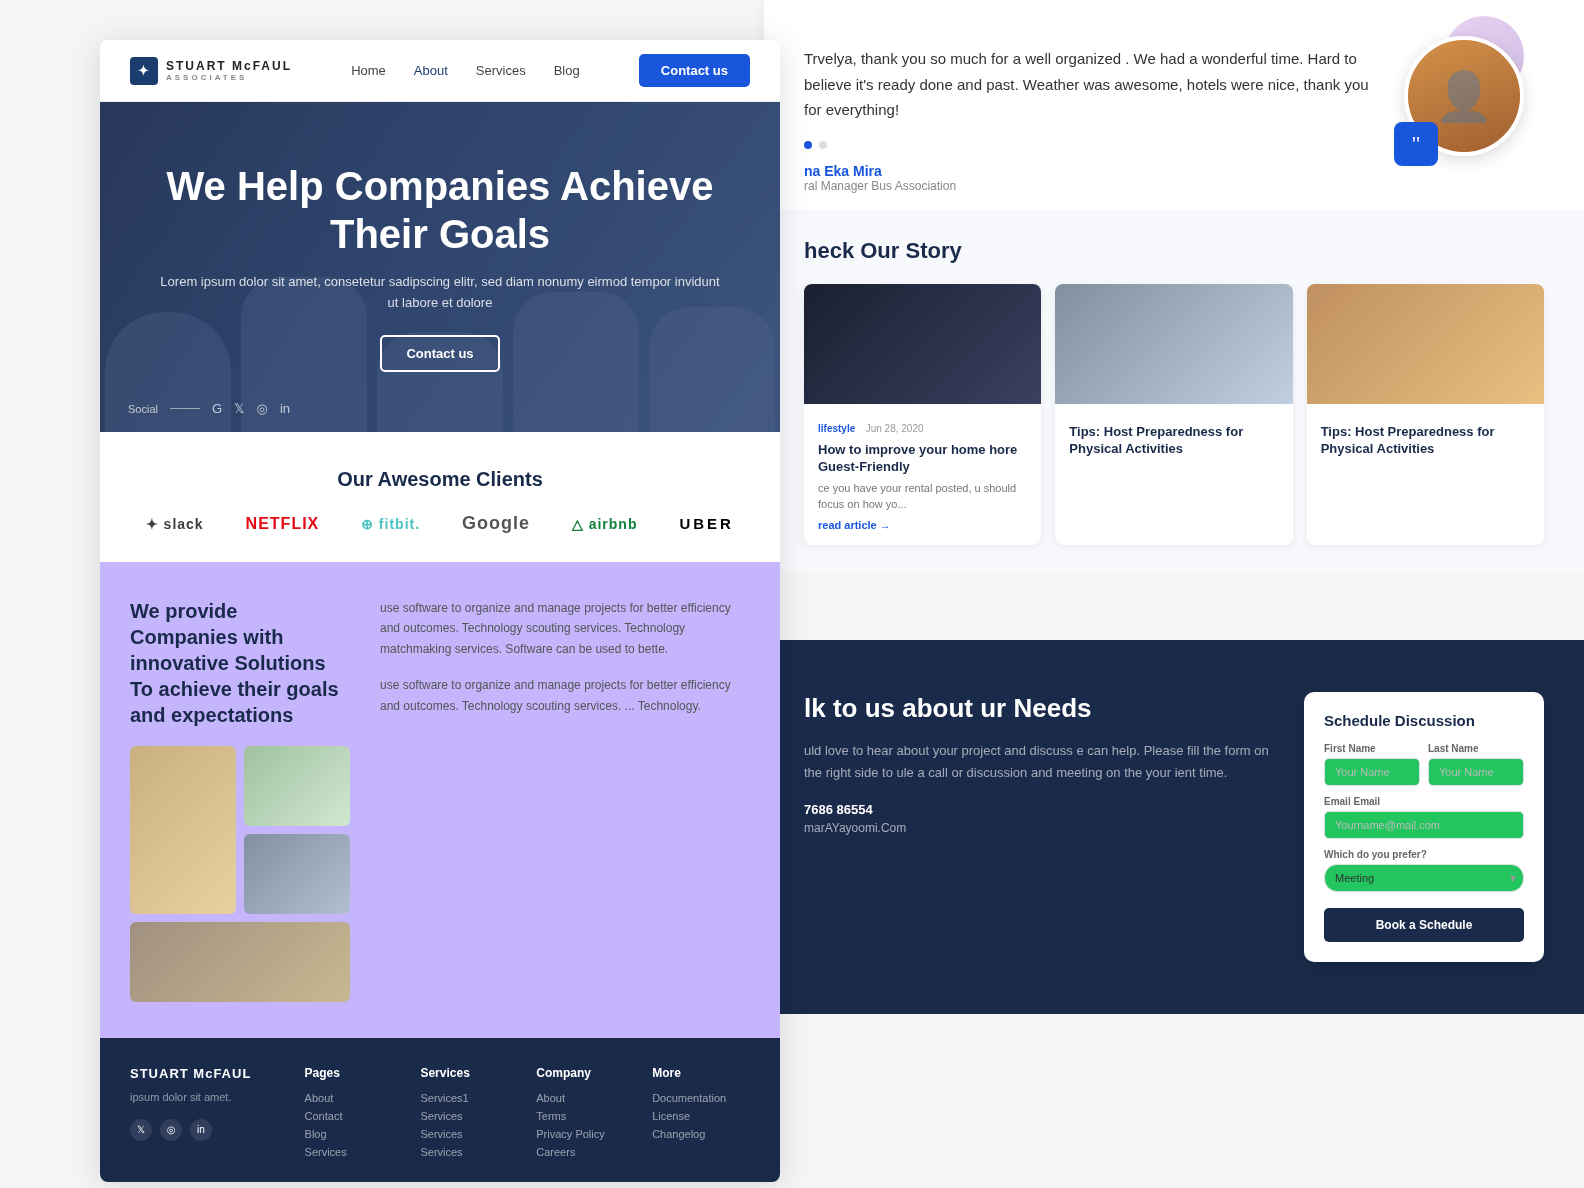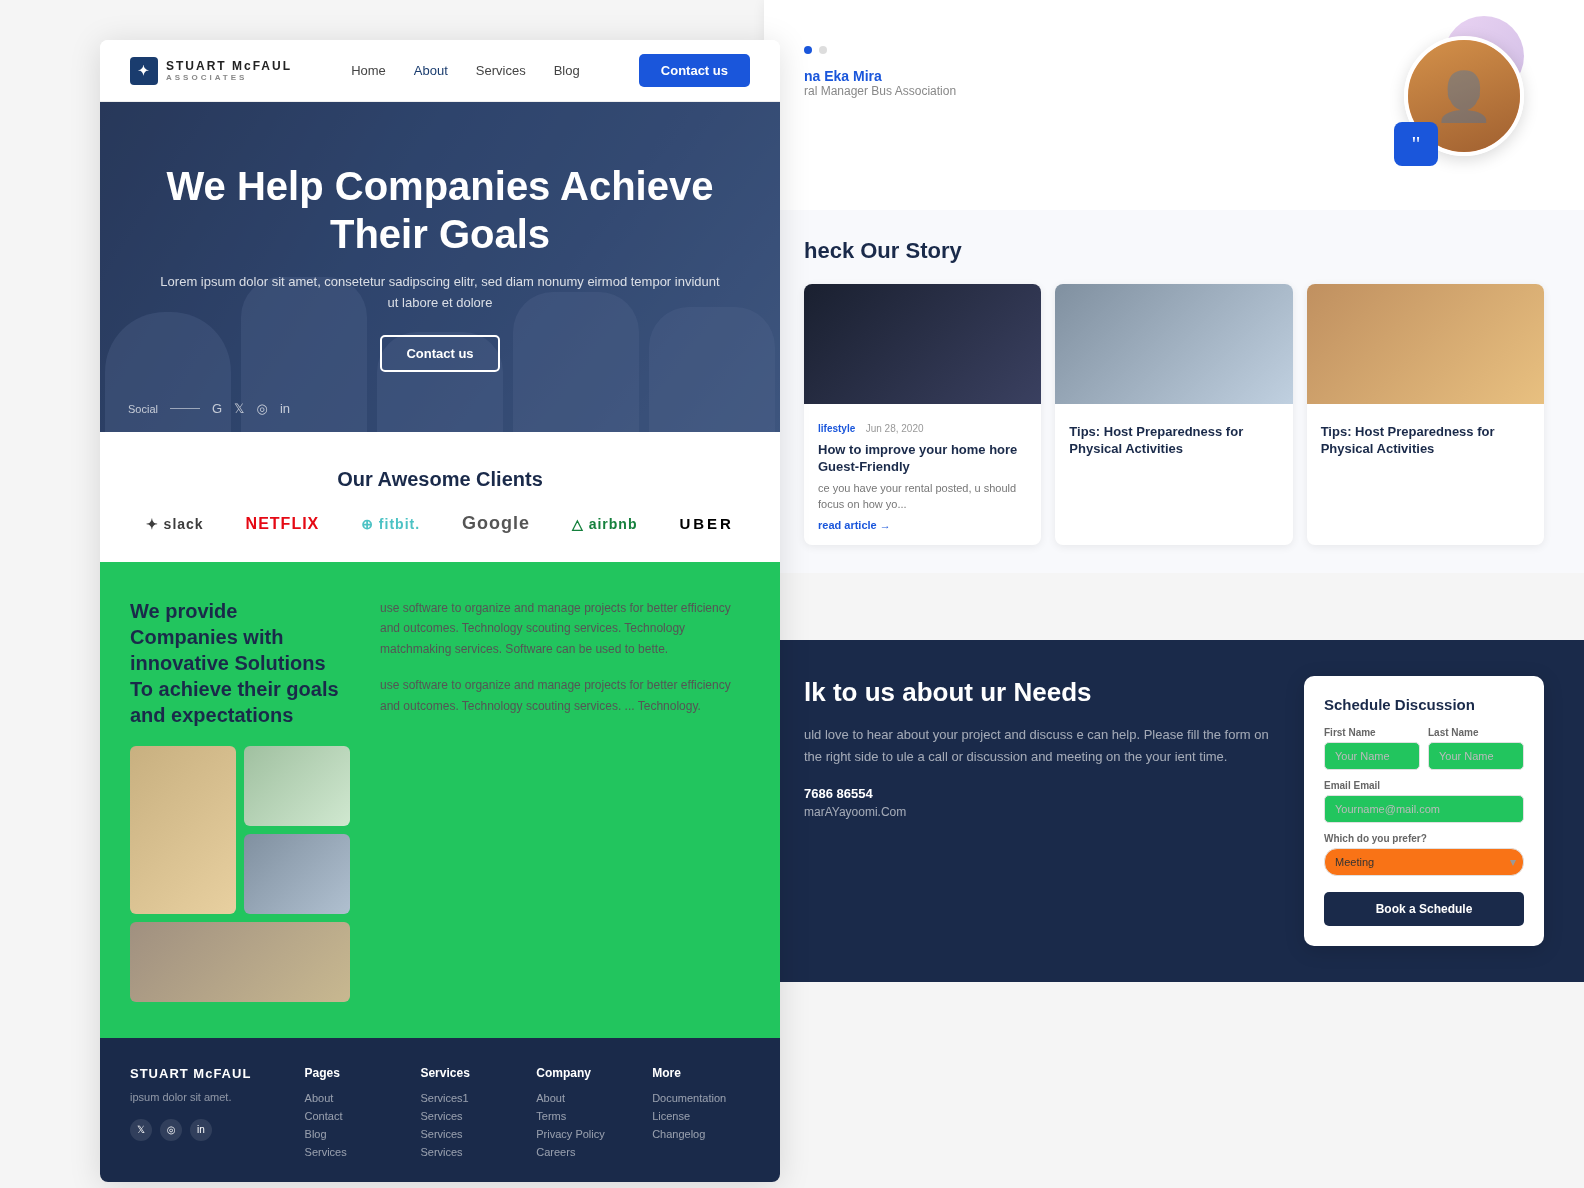--- a/index.html
+++ b/index.html
@@ -149,21 +149,21 @@
     .client-logo.slack { color: #3d3d3d; }
     .client-logo.netflix { color: #e50914; font-size: 16px; }
     .client-logo.fitbit { color: #4cc2c4; }
     .client-logo.google { font-size: 18px; color: #555; }
     .client-logo.airbnb { color: #15803d; }
     .client-logo.uber { color: #000; font-size: 15px; letter-spacing: 3px; }
 
     
     .about-section {
       padding: 36px 30px;
-      background: #22c55e;
+      background: #c4b5fd;
       display: flex; gap: 30px;
     }
     .about-left { flex: 0 0 220px; }
     .about-title {
       font-size: 20px; font-weight: 800; color: #1a2a4a; line-height: 1.3; margin-bottom: 18px;
     }
     .about-images {
       display: grid;
       grid-template-columns: 1fr 1fr;
       grid-template-rows: 1fr 1fr;
@@ -303,21 +303,21 @@
     .story-card-text { font-size: 11px; color: #777; line-height: 1.5; }
     .story-card-link { color: #1a56db; font-size: 11px; font-weight: 600; display: flex; align-items: center; gap: 3px; margin-top: 6px; }
 
     
     .contact-panel {
       position: absolute;
       right: 0;
       top: 640px;
       width: 820px;
       background: #1a2a4a;
-      padding: 36px 40px;
+      padding: 52px 40px;
       display: flex;
       gap: 30px;
       align-items: flex-start;
       z-index: 1;
     }
     .contact-left { flex: 1; }
     .contact-title { font-size: 26px; font-weight: 800; color: #fff; line-height: 1.3; margin-bottom: 14px; }
     .contact-desc { font-size: 13px; color: rgba(255,255,255,0.6); line-height: 1.7; margin-bottom: 18px; }
     .contact-phone { color: #fff; font-size: 13px; font-weight: 600; margin-bottom: 4px; }
     .contact-email { color: rgba(255,255,255,0.6); font-size: 12px; }
@@ -346,21 +346,21 @@
     }
     .form-input::placeholder { color: #bbb; }
     .form-select {
       width: 100%;
       border: 1px solid #e0e0e0;
       border-radius: 13px;
       padding: 7px 10px;
       font-size: 11px;
       color: #333;
       outline: none;
-      background: #f97316;
+      background: #22c55e;
       appearance: none;
       -webkit-appearance: none;
       cursor: pointer;
     }
     .select-wrapper { position: relative; }
     .select-wrapper::after {
       content: '▾';
       position: absolute;
       right: 8px;
       top: 50%;
@@ -501,20 +501,21 @@
       <span class="footer-col-link">Documentation</span>
       <span class="footer-col-link">License</span>
       <span class="footer-col-link">Changelog</span>
     </div>
   </div>
 
 </div>
 
 <div class="testimonial-panel">
   <div class="testimonial-text-block">
+    <p class="testimonial-text">Trvelya, thank you so much for a well organized . We had a wonderful time. Hard to believe it's ready done and past. Weather was awesome, hotels were nice, thank you for everything!</p>
     <div class="testimonial-dots">
       <div class="testimonial-dot active"></div>
       <div class="testimonial-dot"></div>
     </div>
     <div class="testimonial-name">na Eka Mira</div>
     <div class="testimonial-role">ral Manager Bus Association</div>
   </div>
   <div class="testimonial-avatar-block">
     <div class="deco-circle"></div>
     <div class="testimonial-avatar">

